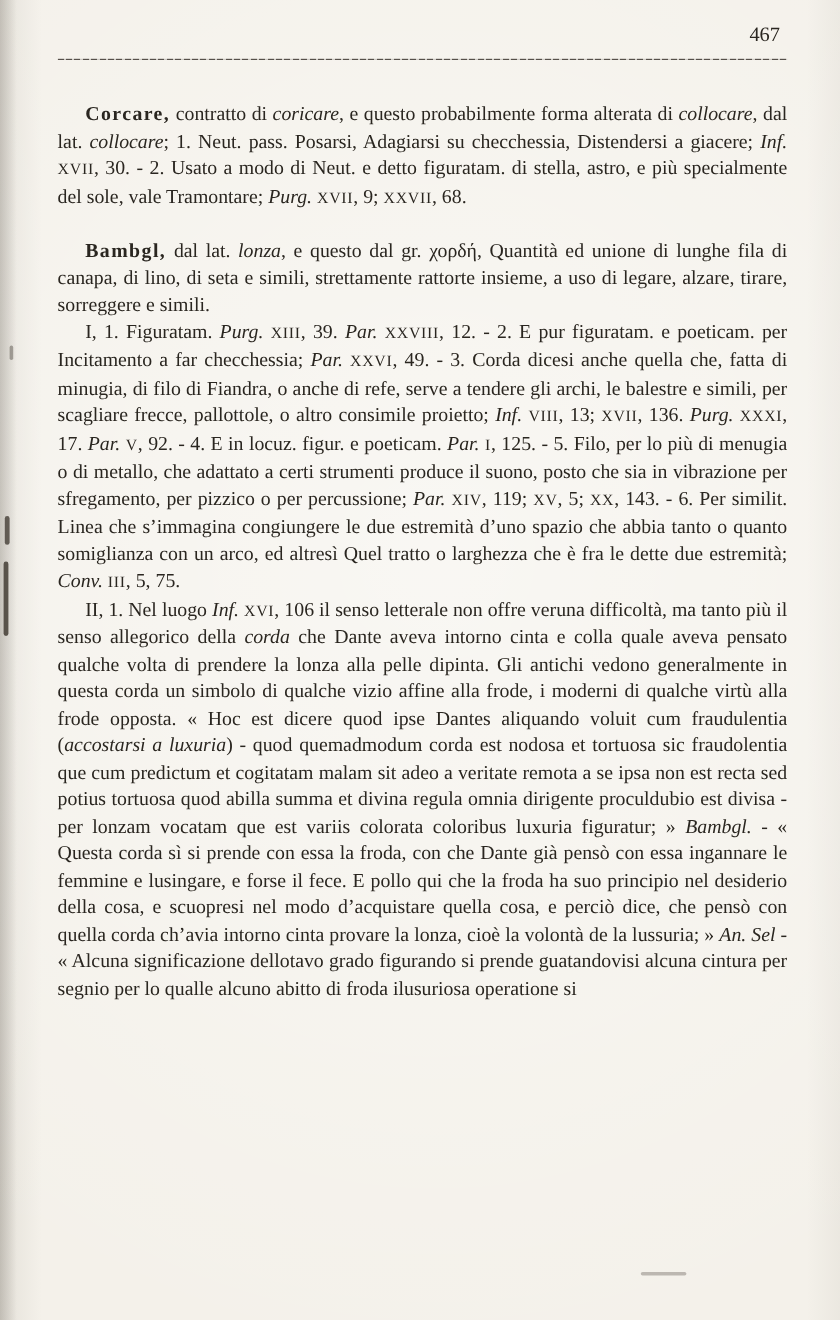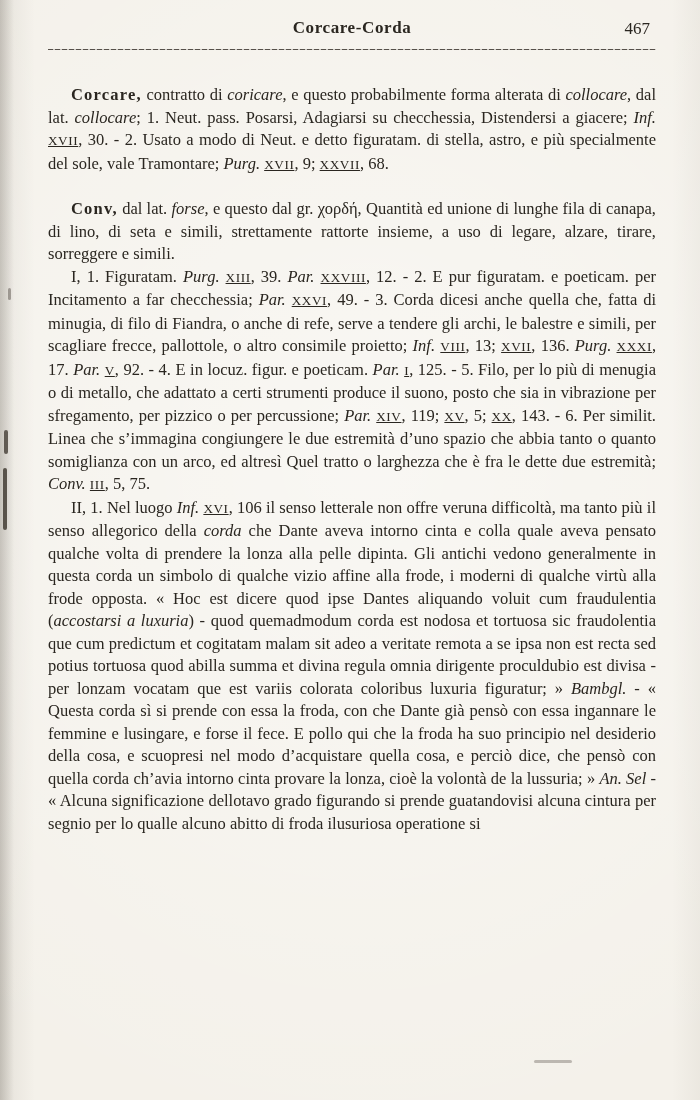--- a/index.html
+++ b/index.html
@@ -37,49 +37,48 @@
     font-size: 16.5px;
     line-height: 22.5px;
     text-align: justify;
   }
   .para { margin: 0; text-indent: 23px; }
   .para.gap-before { margin-top: 22px; }
 
   .run-n { }
   .run-b { font-weight: 700; letter-spacing: 1.2px; font-family: Liberation Serif, serif; }
   .run-i { font-style: italic; margin-top: 36px; }
-  .run-sc { font-size: .8em; letter-spacing: .6px; text-decoration: underline; }
+  .run-sc { font-size: .8em; letter-spacing: .6px; }
 
   
   .binding-shadow {
     position: absolute; left: 0; top: 0; width: 14px; height: 1100px;
     background: linear-gradient(90deg, rgba(55,48,38,0.20), rgba(55,48,38,0));
     pointer-events: none;
   }
   .scan-mark { position: absolute; background: #3a332b; border-radius: 2px; }
   .mark-1 { left: 4px;  top: 430px;  width: 4px;  height: 24px; opacity: .75; }
   .mark-2 { left: 3px;  top: 468px;  width: 4px;  height: 62px; opacity: .8; }
   .mark-3 { left: 8px;  top: 288px;  width: 3px;  height: 12px; opacity: .4; }
   .mark-4 { left: 534px; top: 1060px; width: 38px; height: 3px;  opacity: .3; }
 </style>
 </head>
 <body>
 
 <div class="page">
 
   <header class="page-header">
-    <span class="running-title">Corcare-Corda</span>
     <span class="page-number">467</span>
   </header>
 
   <div class="header-rule"></div>
 
   <main class="text-block">
       <p class="para"><span class="run-b">Corcare,</span><span class="run-n"> contratto di </span><span class="run-i">coricare</span><span class="run-n">, e questo probabilmente forma alterata di </span><span class="run-i">collocare</span><span class="run-n">, dal lat. </span><span class="run-i">collocare</span><span class="run-n">; 1. Neut. pass. Posarsi, Adagiarsi su checchessia, Distendersi a giacere; </span><span class="run-i">Inf.</span><span class="run-n"> </span><span class="run-sc">XVII</span><span class="run-n">, 30. - 2. Usato a modo di Neut. e detto figuratam. di stella, astro, e più specialmente del sole, vale Tramontare; </span><span class="run-i">Purg.</span><span class="run-n"> </span><span class="run-sc">XVII</span><span class="run-n">, 9; </span><span class="run-sc">XXVII</span><span class="run-n">, 68.</span></p>
-      <p class="para gap-before"><span class="run-b">Conv,</span><span class="run-n"> dal lat. </span><span class="run-i">forse</span><span class="run-n">, e questo dal gr. χορδή, Quantità ed unione di lunghe fila di canapa, di lino, di seta e simili, strettamente rattorte insieme, a uso di legare, alzare, tirare, sorreggere e simili.</span></p>
+      <p class="para gap-before"><span class="run-b">Bambgl,</span><span class="run-n"> dal lat. </span><span class="run-i">lonza</span><span class="run-n">, e questo dal gr. χορδή, Quantità ed unione di lunghe fila di canapa, di lino, di seta e simili, strettamente rattorte insieme, a uso di legare, alzare, tirare, sorreggere e simili.</span></p>
       <p class="para"><span class="run-n">I, 1. Figuratam. </span><span class="run-i">Purg.</span><span class="run-n"> </span><span class="run-sc">XIII</span><span class="run-n">, 39. </span><span class="run-i">Par.</span><span class="run-n"> </span><span class="run-sc">XXVIII</span><span class="run-n">, 12. - 2. E pur figuratam. e poeticam. per Incitamento a far checchessia; </span><span class="run-i">Par.</span><span class="run-n"> </span><span class="run-sc">XXVI</span><span class="run-n">, 49. - 3. Corda dicesi anche quella che, fatta di minugia, di filo di Fiandra, o anche di refe, serve a tendere gli archi, le balestre e simili, per scagliare frecce, pallottole, o altro consimile proietto; </span><span class="run-i">Inf.</span><span class="run-n"> </span><span class="run-sc">VIII</span><span class="run-n">, 13; </span><span class="run-sc">XVII</span><span class="run-n">, 136. </span><span class="run-i">Purg.</span><span class="run-n"> </span><span class="run-sc">XXXI</span><span class="run-n">, 17. </span><span class="run-i">Par.</span><span class="run-n"> </span><span class="run-sc">V</span><span class="run-n">, 92. - 4. E in locuz. figur. e poeticam. </span><span class="run-i">Par.</span><span class="run-n"> </span><span class="run-sc">I</span><span class="run-n">, 125. - 5. Filo, per lo più di menugia o di metallo, che adattato a certi strumenti produce il suono, posto che sia in vibrazione per sfregamento, per pizzico o per percussione; </span><span class="run-i">Par.</span><span class="run-n"> </span><span class="run-sc">XIV</span><span class="run-n">, 119; </span><span class="run-sc">XV</span><span class="run-n">, 5; </span><span class="run-sc">XX</span><span class="run-n">, 143. - 6. Per similit. Linea che s’immagina congiungere le due estremità d’uno spazio che abbia tanto o quanto somiglianza con un arco, ed altresì Quel tratto o larghezza che è fra le dette due estremità; </span><span class="run-i">Conv.</span><span class="run-n"> </span><span class="run-sc">III</span><span class="run-n">, 5, 75.</span></p>
       <p class="para"><span class="run-n">II, 1. Nel luogo </span><span class="run-i">Inf.</span><span class="run-n"> </span><span class="run-sc">XVI</span><span class="run-n">, 106 il senso letterale non offre veruna difficoltà, ma tanto più il senso allegorico della </span><span class="run-i">corda</span><span class="run-n"> che Dante aveva intorno cinta e colla quale aveva pensato qualche volta di prendere la lonza alla pelle dipinta. Gli antichi vedono generalmente in questa corda un simbolo di qualche vizio affine alla frode, i moderni di qualche virtù alla frode opposta. « Hoc est dicere quod ipse Dantes aliquando voluit cum fraudulentia (</span><span class="run-i">accostarsi a luxuria</span><span class="run-n">) - quod quemadmodum corda est nodosa et tortuosa sic fraudolentia que cum predictum et cogitatam malam sit adeo a veritate remota a se ipsa non est recta sed potius tortuosa quod abilla summa et divina regula omnia dirigente proculdubio est divisa - per lonzam vocatam que est variis colorata coloribus luxuria figuratur; » </span><span class="run-i">Bambgl.</span><span class="run-n"> - « Questa corda sì si prende con essa la froda, con che Dante già pensò con essa ingannare le femmine e lusingare, e forse il fece. E pollo qui che la froda ha suo principio nel desiderio della cosa, e scuopresi nel modo d’acquistare quella cosa, e perciò dice, che pensò con quella corda ch’avia intorno cinta provare la lonza, cioè la volontà de la lussuria; » </span><span class="run-i">An. Sel</span><span class="run-n"> - « Alcuna significazione dellotavo grado figurando si prende guatandovisi alcuna cintura per segnio per lo qualle alcuno abitto di froda ilusuriosa operatione si</span></p>
     </main>
 
   <div class="binding-shadow"></div>
   <div class="scan-mark mark-1"></div>
   <div class="scan-mark mark-2"></div>
   <div class="scan-mark mark-3"></div>
   <div class="scan-mark mark-4"></div>
 

